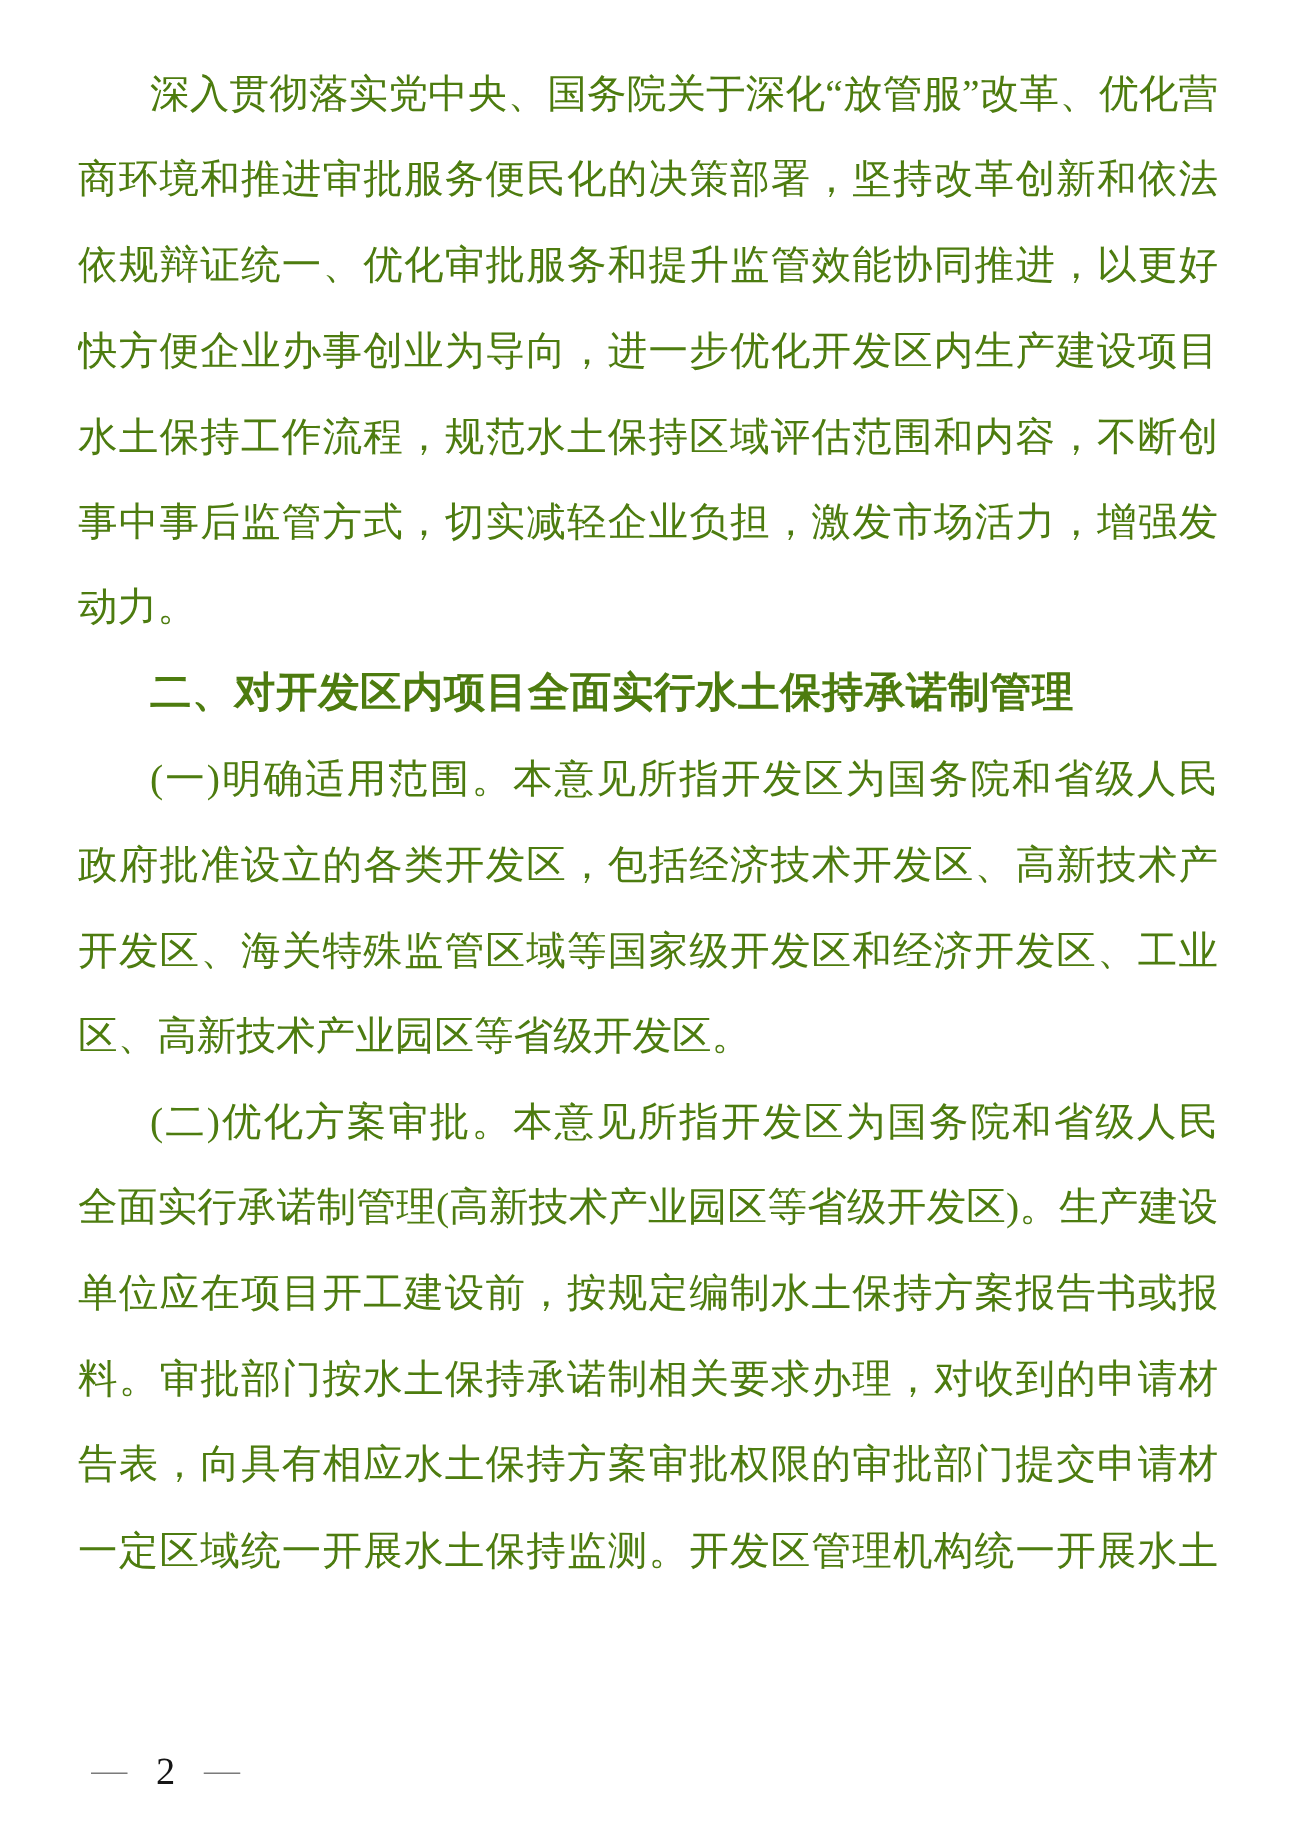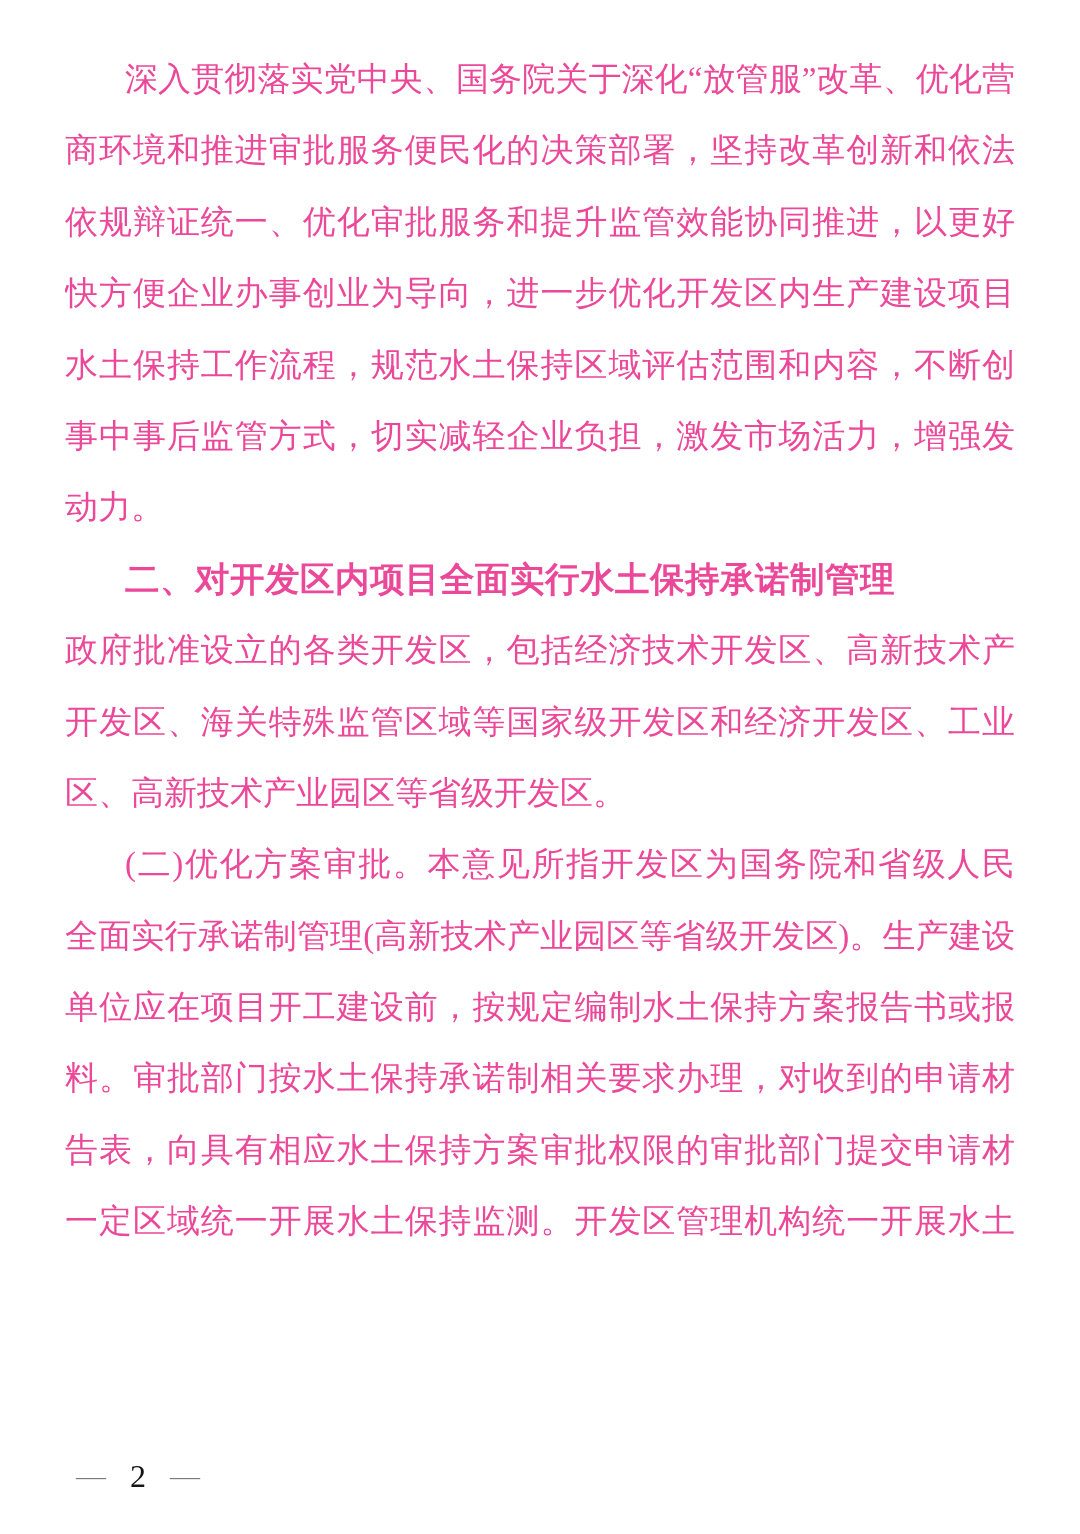--- a/index.html
+++ b/index.html
@@ -32,31 +32,31 @@
   }
   .line {
     height: 71.4px;
     line-height: 71.4px;
     font-size: 33px;
     white-space: normal;
     overflow: hidden;
     text-align: justify;
     text-align-last: justify;
     text-justify: inter-character;
-    color: #ec4899;
+    color: #4d7c0f;
   }
   .line.no-justify {
     text-align: left;
     text-align-last: left;
   }
   .line.indent {
     text-indent: 60px;
   }
   .line.heading-line {
-    font-family: Liberation Serif, serif;
+    font-family: Liberation Mono, monospace;
     font-weight: bold;
     font-size: 34.5px;
     letter-spacing: 0.5px;
   }
   .footer {
     position: absolute;
     left: 76px;
     top: 1458px;
     display: flex;
     align-items: center;
@@ -85,20 +85,21 @@
         <div class="line">依规辩证统一、优化审批服务和提升监管效能协同推进，以更好更</div>
         <div class="line">快方便企业办事创业为导向，进一步优化开发区内生产建设项目</div>
         <div class="line">水土保持工作流程，规范水土保持区域评估范围和内容，不断创新</div>
         <div class="line">事中事后监管方式，切实减轻企业负担，激发市场活力，增强发展</div>
         <div class="line no-justify">动力。</div>
       </div>
       <div class="block">
         <div class="line heading-line no-justify indent">二、对开发区内项目全面实行水土保持承诺制管理</div>
       </div>
       <div class="block">
+        <div class="line indent">(一)明确适用范围。本意见所指开发区为国务院和省级人民</div>
         <div class="line">政府批准设立的各类开发区，包括经济技术开发区、高新技术产业</div>
         <div class="line">开发区、海关特殊监管区域等国家级开发区和经济开发区、工业园</div>
         <div class="line no-justify">区、高新技术产业园区等省级开发区。</div>
       </div>
       <div class="block">
         <div class="line indent">(二)优化方案审批。本意见所指开发区为国务院和省级人民</div>
         <div class="line">全面实行承诺制管理(高新技术产业园区等省级开发区)。生产建设</div>
         <div class="line">单位应在项目开工建设前，按规定编制水土保持方案报告书或报</div>
         <div class="line">料。审批部门按水土保持承诺制相关要求办理，对收到的申请材</div>
         <div class="line">告表，向具有相应水土保持方案审批权限的审批部门提交申请材</div>

